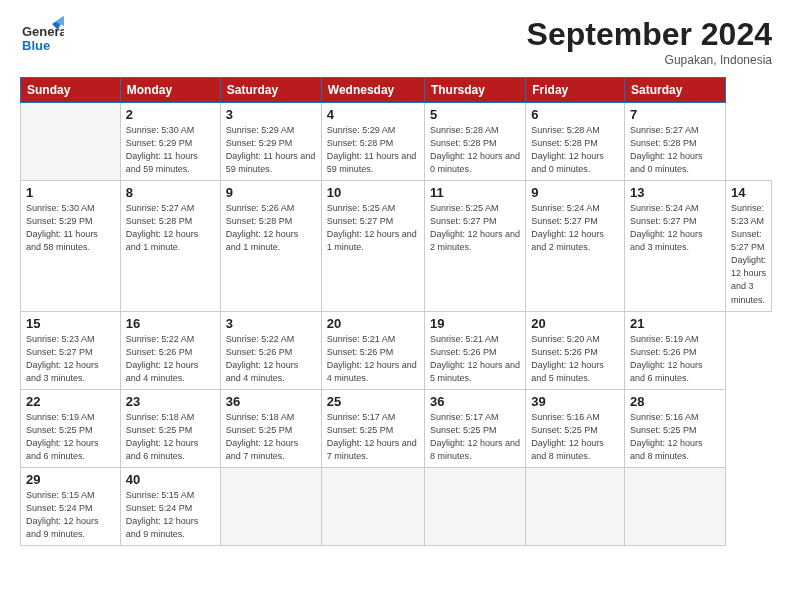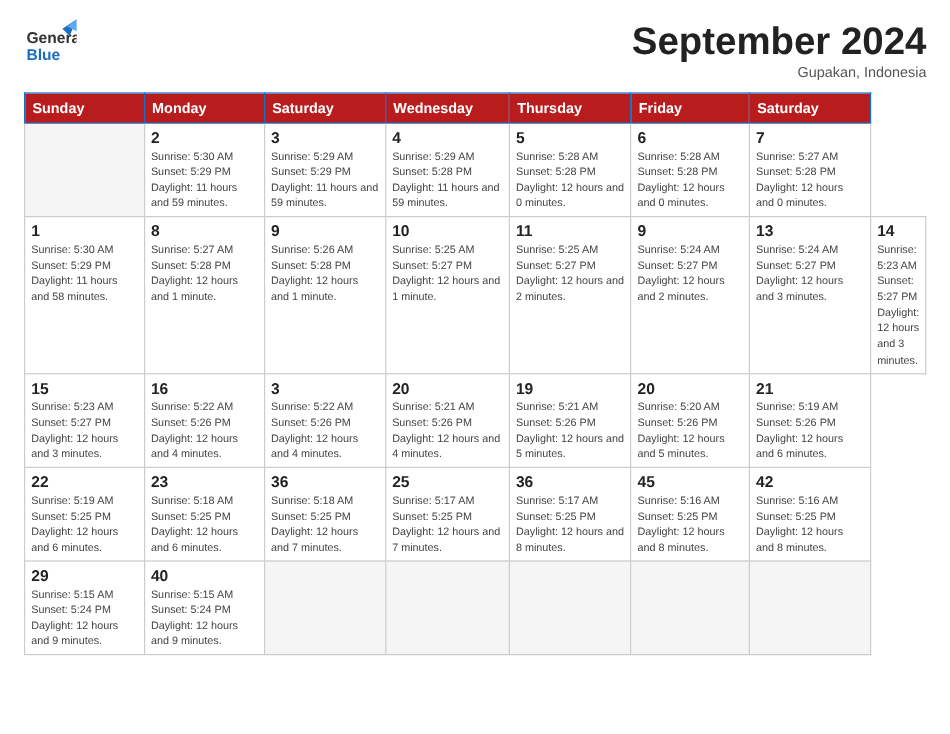--- a/index.html
+++ b/index.html
@@ -219,25 +219,25 @@
           </td>
           <td>
             <span class="day-num">25</span>
             <div class="day-info">Sunrise: 5:17 AM<br>Sunset: 5:25 PM<br>Daylight: 12 hours and 7 minutes.</div>
           </td>
           <td>
             <span class="day-num">36</span>
             <div class="day-info">Sunrise: 5:17 AM<br>Sunset: 5:25 PM<br>Daylight: 12 hours and 8 minutes.</div>
           </td>
           <td>
-            <span class="day-num">45</span>
+            <span class="day-num">39</span>
             <div class="day-info">Sunrise: 5:16 AM<br>Sunset: 5:25 PM<br>Daylight: 12 hours and 8 minutes.</div>
           </td>
           <td>
-            <span class="day-num">42</span>
+            <span class="day-num">28</span>
             <div class="day-info">Sunrise: 5:16 AM<br>Sunset: 5:25 PM<br>Daylight: 12 hours and 8 minutes.</div>
           </td>
         </tr>
         <tr class="last-row">
           <td>
             <span class="day-num">29</span>
             <div class="day-info">Sunrise: 5:15 AM<br>Sunset: 5:24 PM<br>Daylight: 12 hours and 9 minutes.</div>
           </td>
           <td>
             <span class="day-num">40</span>

